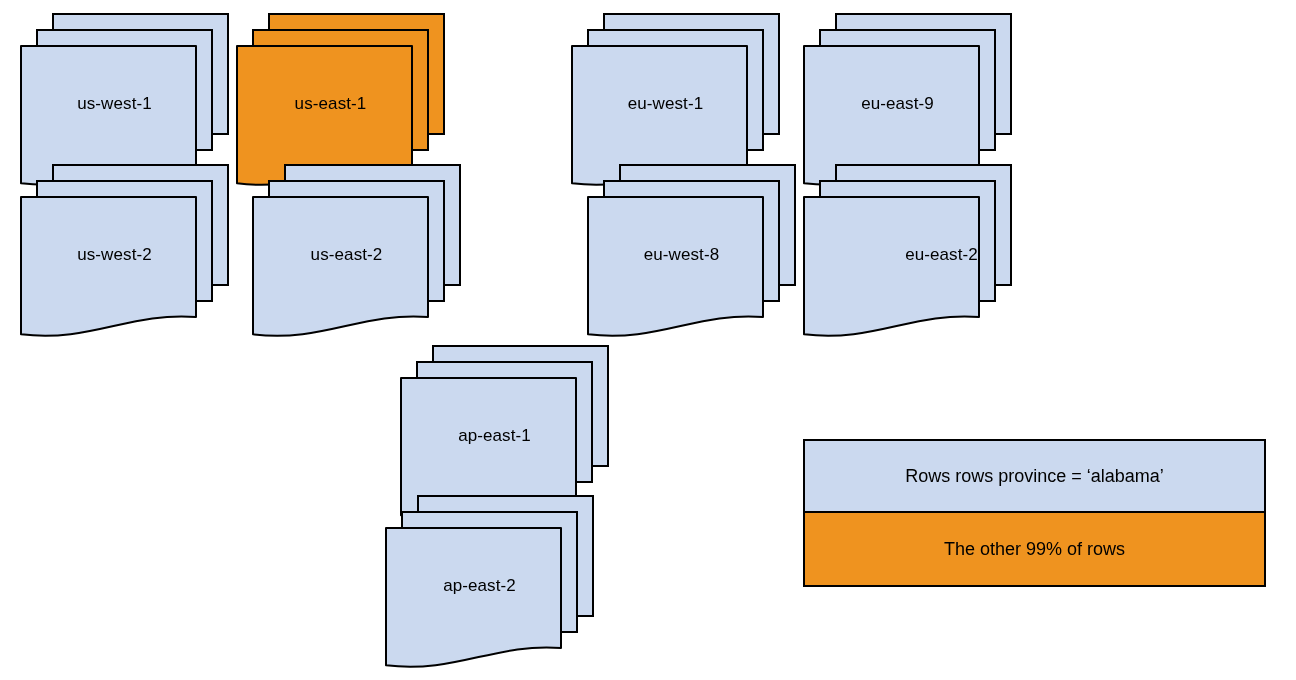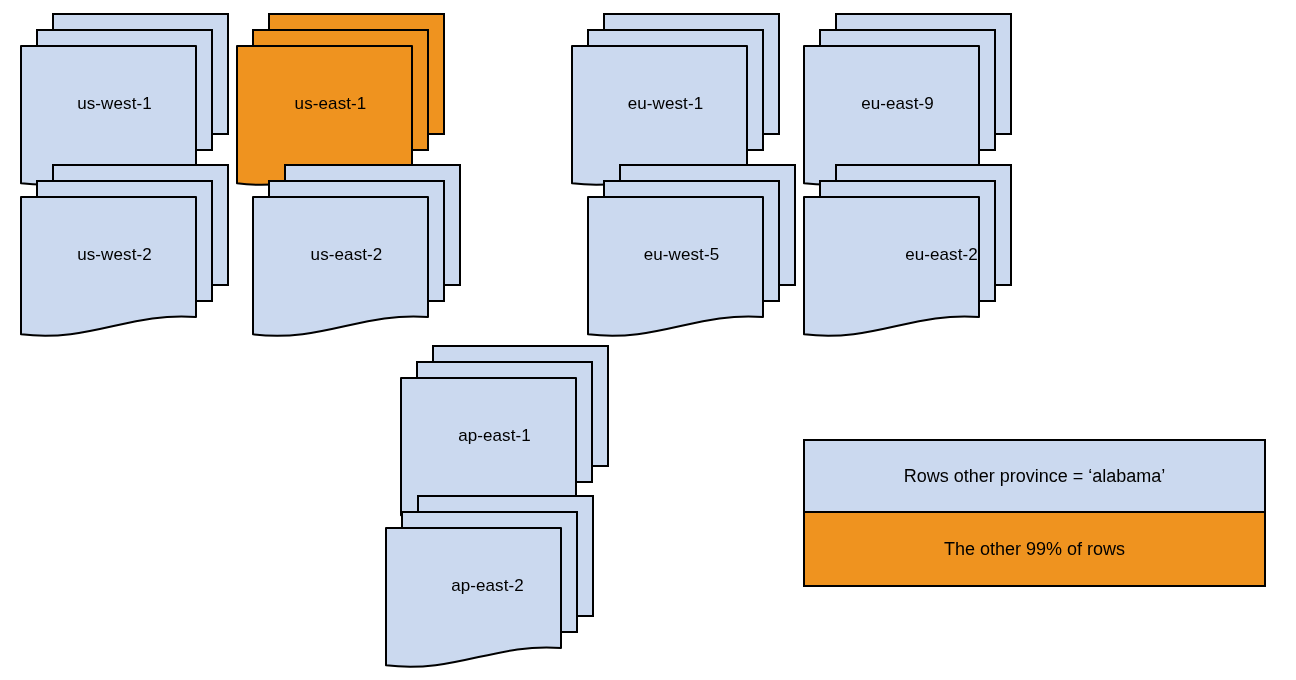--- a/index.html
+++ b/index.html
@@ -158,21 +158,21 @@
           <g transform="translate(33,1)">
             <rect x="0" y="0" width="175" height="120" fill="#cbd9ef" stroke="#000000" stroke-width="2"></rect>
           </g>
           <g transform="translate(17,17)">
             <rect x="0" y="0" width="175" height="120" fill="#cbd9ef" stroke="#000000" stroke-width="2"></rect>
           </g>
           <g transform="translate(1,33)">
             <path d="M 0 0 L 175 0 L 175 120 C 108.5 114.96 70 145.76 0 137.36 Z" fill="#cbd9ef" stroke="#000000" stroke-width="2" stroke-linejoin="round"></path>
           </g>
         </svg>
-        <div class="doc-label" style="top: 81px;">eu-west-5</div>
+        <div class="doc-label" style="top: 81px;">eu-west-8</div>
       </div>
       <div class="doc-stack" style="left: 803px; top: 164px;">
         <svg width="211" height="186" viewBox="0 0 211 186">
           <g transform="translate(33,1)">
             <rect x="0" y="0" width="175" height="120" fill="#cbd9ef" stroke="#000000" stroke-width="2"></rect>
           </g>
           <g transform="translate(17,17)">
             <rect x="0" y="0" width="175" height="120" fill="#cbd9ef" stroke="#000000" stroke-width="2"></rect>
           </g>
           <g transform="translate(1,33)">
@@ -200,26 +200,26 @@
           <g transform="translate(33,1)">
             <rect x="0" y="0" width="175" height="120" fill="#cbd9ef" stroke="#000000" stroke-width="2"></rect>
           </g>
           <g transform="translate(17,17)">
             <rect x="0" y="0" width="175" height="120" fill="#cbd9ef" stroke="#000000" stroke-width="2"></rect>
           </g>
           <g transform="translate(1,33)">
             <path d="M 0 0 L 175 0 L 175 120 C 108.5 114.96 70 145.76 0 137.36 Z" fill="#cbd9ef" stroke="#000000" stroke-width="2" stroke-linejoin="round"></path>
           </g>
         </svg>
-        <div class="doc-label" style="top: 81px; padding-left: 8px;">ap-east-2</div>
+        <div class="doc-label" style="top: 81px;">ap-east-2</div>
       </div>
     </div>
 
   <div id="legend">
     <div class="legend-row top">
-      <span>Rows other province = ‘alabama’</span>
+      <span>Rows rows province = ‘alabama’</span>
     </div>
     <div class="legend-row bottom">
       <span>The other 99% of rows</span>
     </div>
   </div>
 
 </div>
 
 </body></html>

